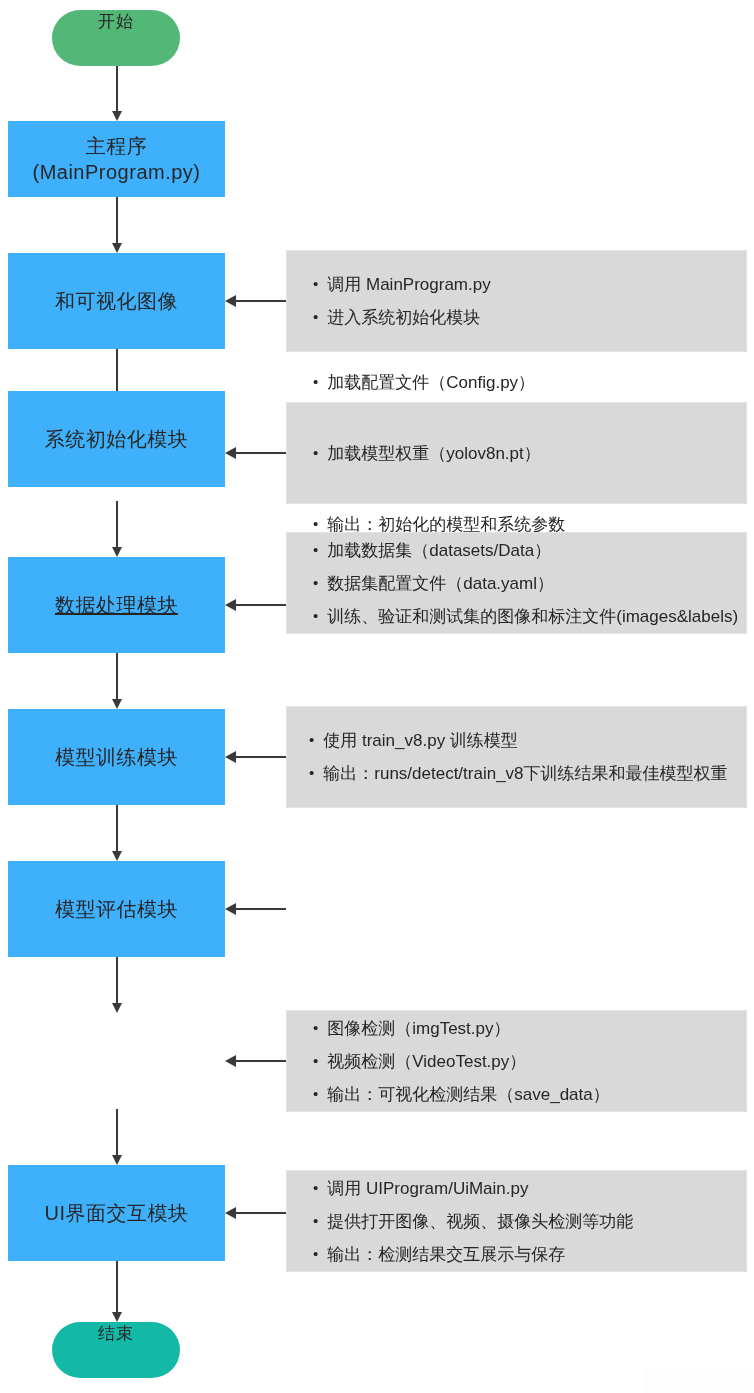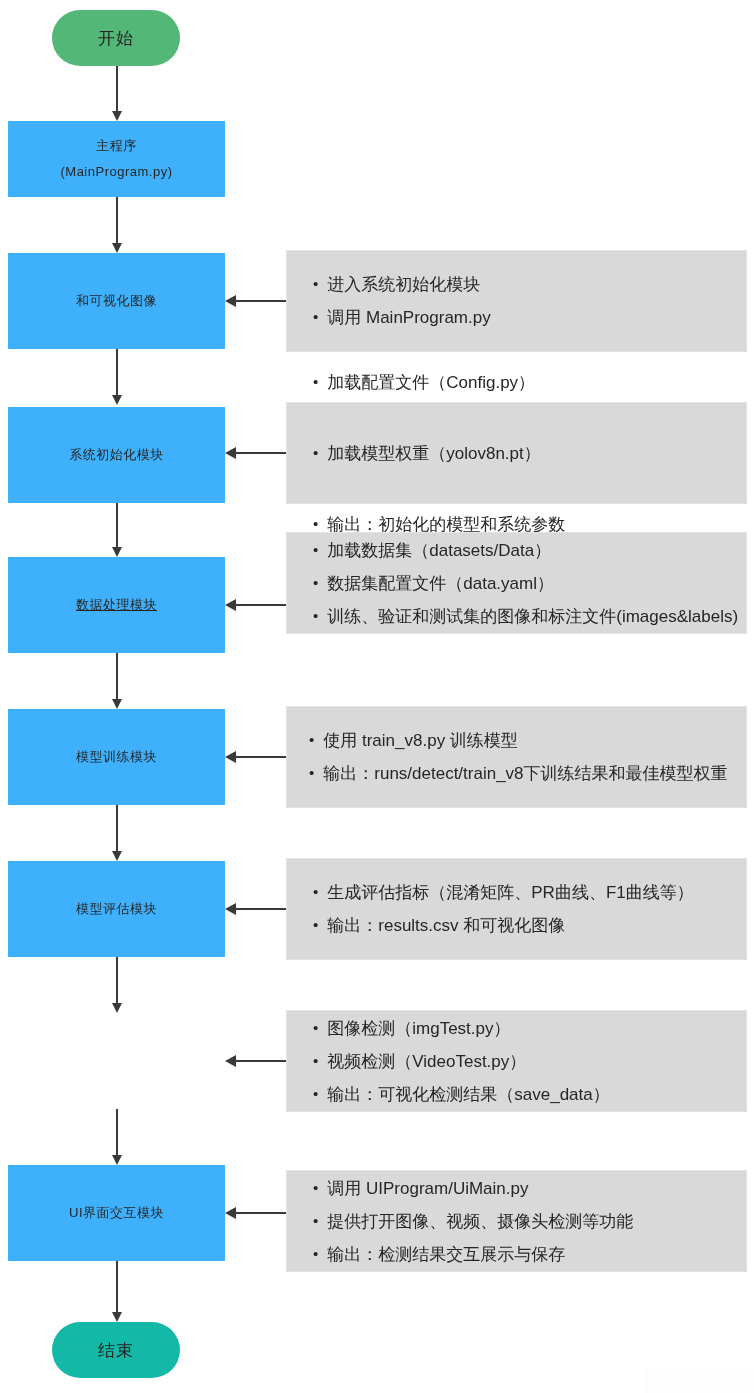--- a/index.html
+++ b/index.html
@@ -4,30 +4,30 @@
 <style>
   html,body { margin:0; padding:0; background:#ffffff; }
   #canvas {
     position:relative; width:754px; height:1393px; background:#ffffff;
     font-family:"Liberation Sans","DejaVu Sans",sans-serif; color:#262626;
     overflow:hidden;
   }
   
   .pill {
     position:absolute; left:52px; width:128px; height:56px; border-radius:28px;
-    display:flex; align-items:center; justify-content:center;
+    display:flex; justify-content:center;
     font-size:17px; letter-spacing:1px;
   }
   .pill.start { top:10px;  background:#53b877; }
   .pill.end   { top:1322px; background:#14b8a6; }
   
   .proc {
     position:absolute; left:8px; width:217px; height:96px; background:#3fb1fc;
     display:flex; flex-direction:column; align-items:center; justify-content:center;
-    text-align:center; font-size:13px; line-height:26px; letter-spacing:0.5px;
+    text-align:center; font-size:20px; line-height:26px; letter-spacing:0.5px;
   }
   .proc.first { top:121px; height:76px; }
   
   .note {
     position:absolute; left:286px; width:461px; height:102px; background:#d9d9d9;
     border:1px solid #e2e2e2; box-sizing:border-box;
     display:flex; flex-direction:column; justify-content:center;
     padding-left:26px; row-gap:8px;
   }
   .note .line { font-size:17px; line-height:25px; white-space:nowrap; }
@@ -73,25 +73,25 @@
   <div class="proc first">
     <div>主程序</div>
     <div>(MainProgram.py)</div>
   </div>
 
   <div class="proc" style="top:253px;">
     <div>和可视化图像</div>
   </div>
   <div class="harrow" style="top:300px;"></div>
   <div class="note" style="top:250px;">
+    <div class="line">调用 MainProgram.py</div>
     <div class="line">进入系统初始化模块</div>
-    <div class="line">调用 MainProgram.py</div>
   </div>
 
-  <div class="proc" style="top:407px;">
+  <div class="proc" style="top:391px;">
     <div>系统初始化模块</div>
   </div>
   <div class="harrow" style="top:452px;"></div>
   <div class="note" style="top:402px;gap:46px;">
     <div class="line">加载配置文件（Config.py）</div>
     <div class="line">加载模型权重（yolov8n.pt）</div>
     <div class="line">输出：初始化的模型和系统参数</div>
   </div>
 
   <div class="proc" style="top:557px;text-decoration:underline;">
@@ -110,24 +110,20 @@
   <div class="harrow" style="top:756px;"></div>
   <div class="note" style="top:706px;padding-left:22px;">
     <div class="line">使用 train_v8.py 训练模型</div>
     <div class="line">输出：runs/detect/train_v8下训练结果和最佳模型权重</div>
   </div>
 
   <div class="proc" style="top:861px;">
     <div>模型评估模块</div>
   </div>
   <div class="harrow" style="top:908px;"></div>
-  <div class="note" style="top:858px;">
-    <div class="line">生成评估指标（混淆矩阵、PR曲线、F1曲线等）</div>
-    <div class="line">输出：results.csv 和可视化图像</div>
-  </div>
 
   <div class="harrow" style="top:1060px;"></div>
   <div class="note" style="top:1010px;">
     <div class="line">图像检测（imgTest.py）</div>
     <div class="line">视频检测（VideoTest.py）</div>
     <div class="line">输出：可视化检测结果（save_data）</div>
   </div>
 
   <div class="proc" style="top:1165px;">
     <div>UI界面交互模块</div>

